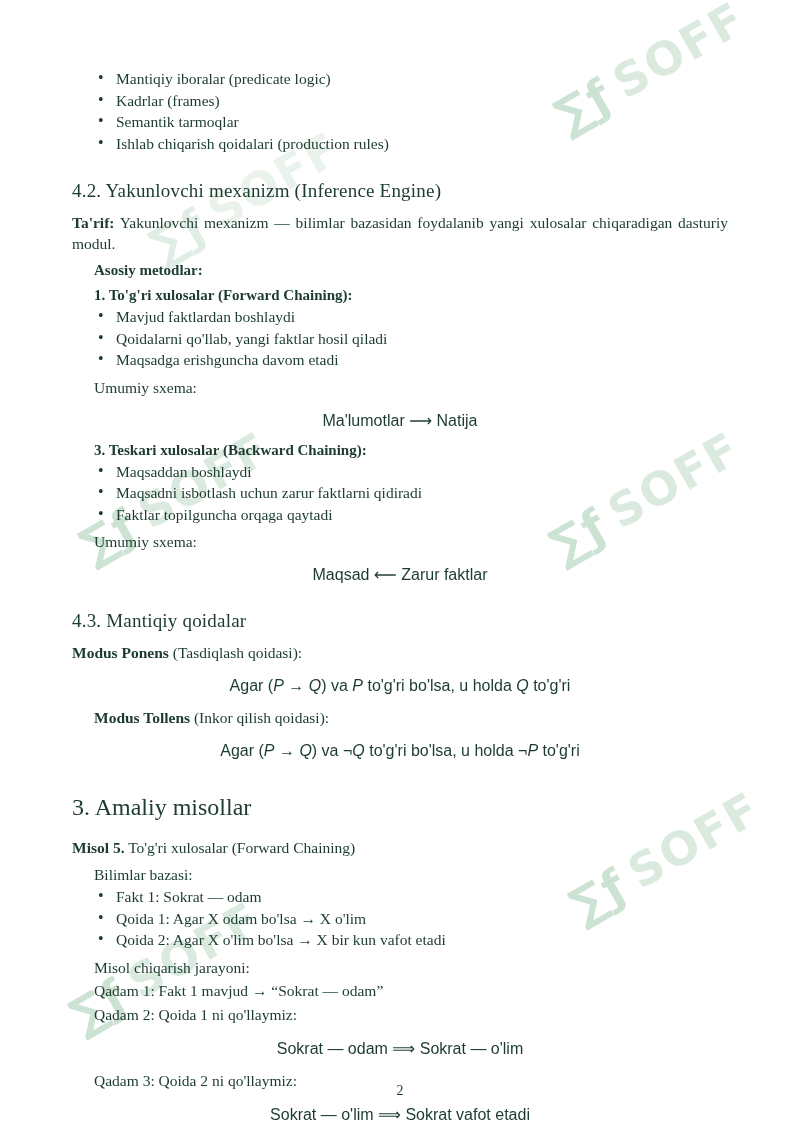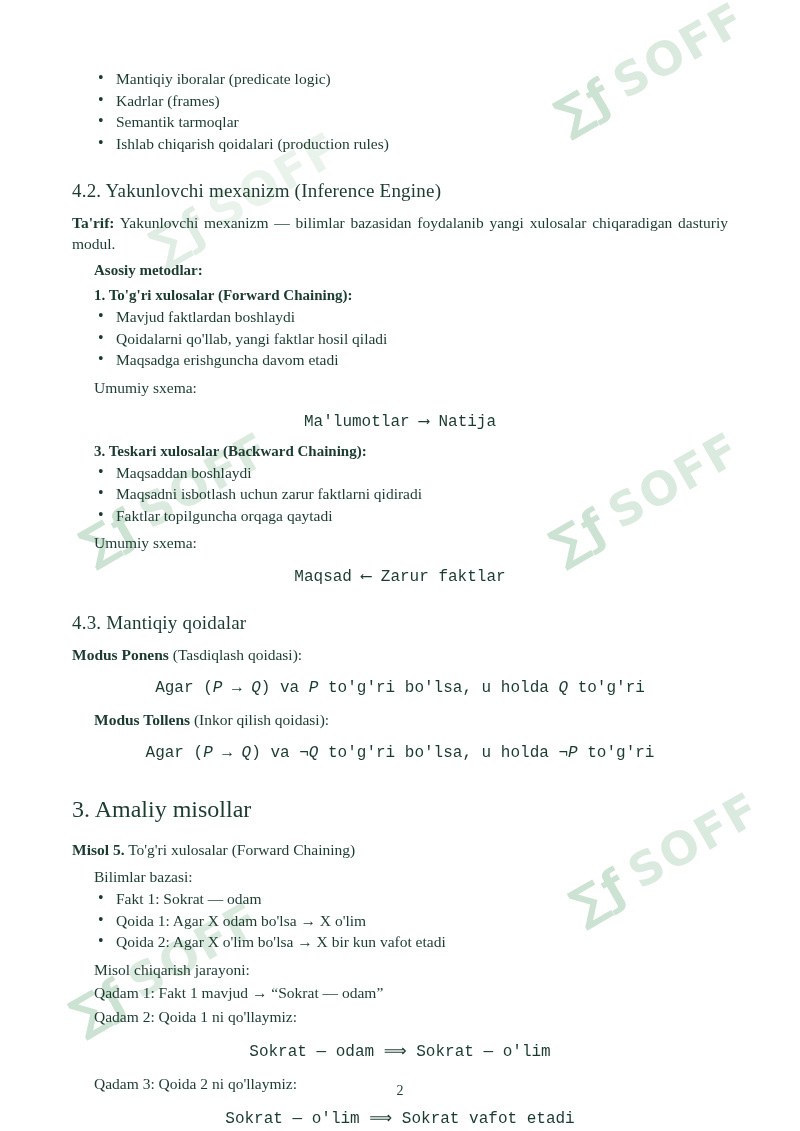--- a/index.html
+++ b/index.html
@@ -95,21 +95,21 @@
   p.indent {
     margin-left: 22px;
   }
   .b { font-weight: bold; }
   .it { }
   .center {
     text-align: center;
     font-size: 16px;
     margin: 14px 0 12px 0;
   }
-  .math { font-family: Liberation Mono, monospace; }
+  .math { font-family: Liberation Sans, sans-serif; }
   .mi { font-style: italic; }
   .sub-head {
     font-size: 15px;
     font-weight: bold;
     margin: 8px 0 2px 22px;
   }
   .lead {
     font-size: 15.5px;
     margin: 8px 0 2px 22px;
   }

